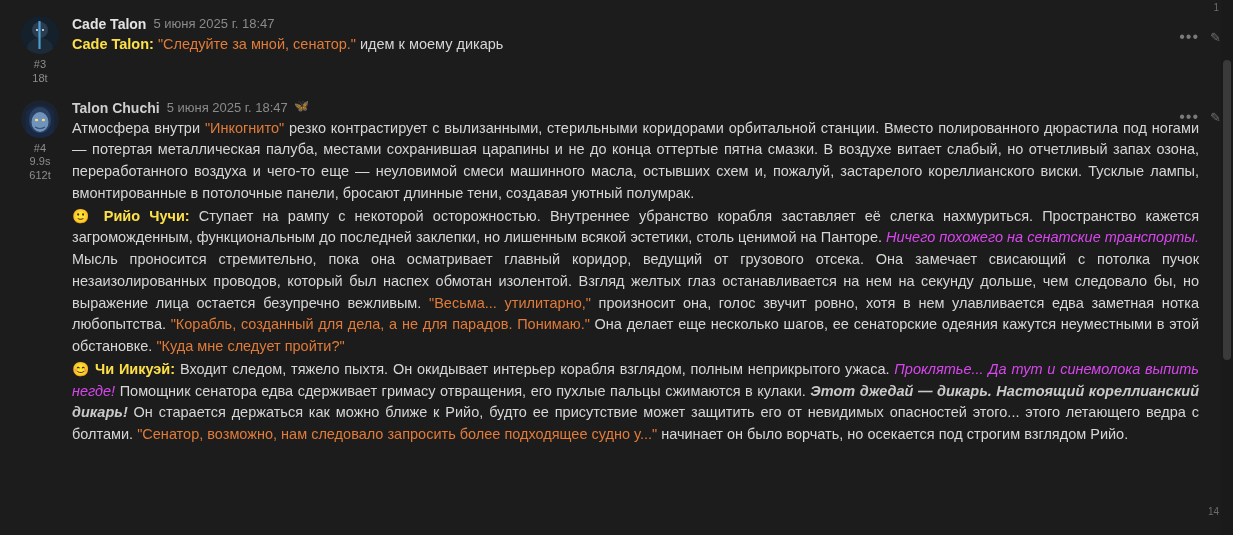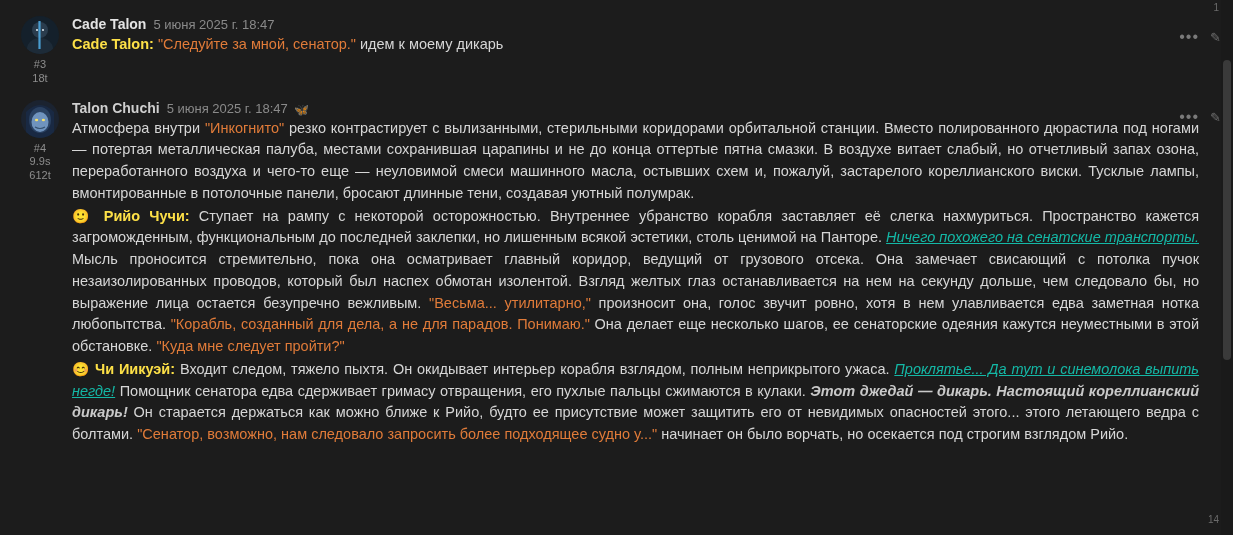--- a/index.html
+++ b/index.html
@@ -52,21 +52,21 @@
     font-size: 11px;
     color: #8d8d8d;
   }
   .body {
     flex: 1 1 auto;
     min-width: 0;
     padding-left: 6px;
   }
   .head {
     display: flex;
-    align-items: flex-end;
+    align-items: flex-start;
     gap: 7px;
     margin-bottom: 2px;
   }
   .author {
     font-size: 14px;
     font-weight: bold;
     color: #e3e3e3;
   }
   .author.riyo { color: #cfcfcf; }
   .timestamp {
@@ -80,21 +80,21 @@
     color: #d6d6d6;
     text-align: justify;
     padding-right: 4px;
   }
   .content p { margin: 0 0 1px 0; }
   .line-speaker {
     font-weight: bold;
     color: #fde047;
   }
   .quote { color: #e07b39; }
-  .italic { font-style: italic; color: #14b8a6; text-decoration: underline; }
+  .italic { font-style: italic; color: #d946ef; }
   .italic-b { font-style: italic; font-weight: bold; color: #c9c9c9; }
   .dots {
     position: absolute;
     top: 28px;
     right: 34px;
     color: #7a7a7a;
     font-size: 16px;
     letter-spacing: 1px;
     cursor: pointer;
     user-select: none;
@@ -122,21 +122,21 @@
     background: #3a3a3a;
     border-radius: 4px;
   }
   .corner-num {
     position: absolute;
     right: 14px;
     font-size: 10px;
     color: #6b6b6b;
   }
   .corner-num.top { top: 2px; }
-  .corner-num.bottom { bottom: 10px; }
+  .corner-num.bottom { bottom: 18px; }
   .emoji { font-size: 14px; }
 </style>
 </head>
 <body>
 
 <div id="app">
 
   <div class="messages">
 
     <div class="msg first">

